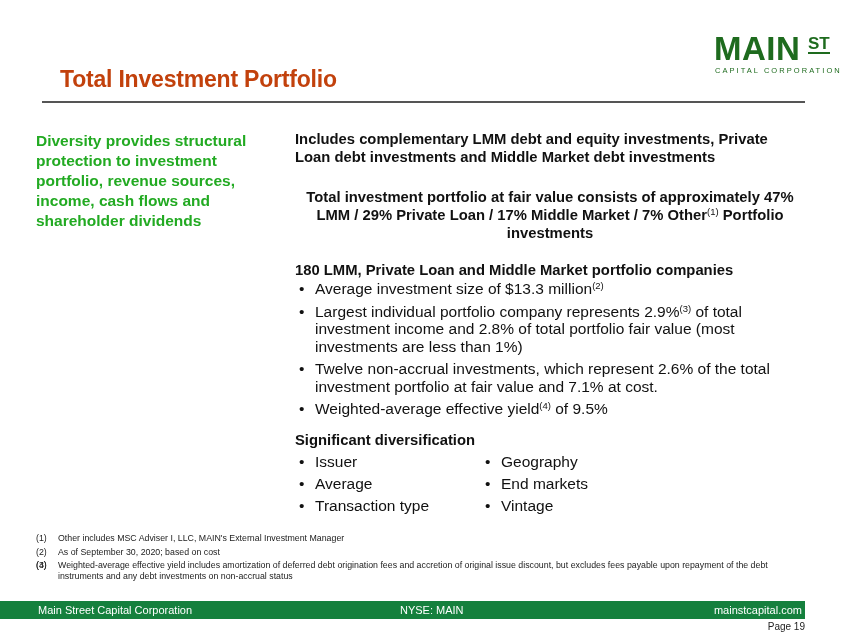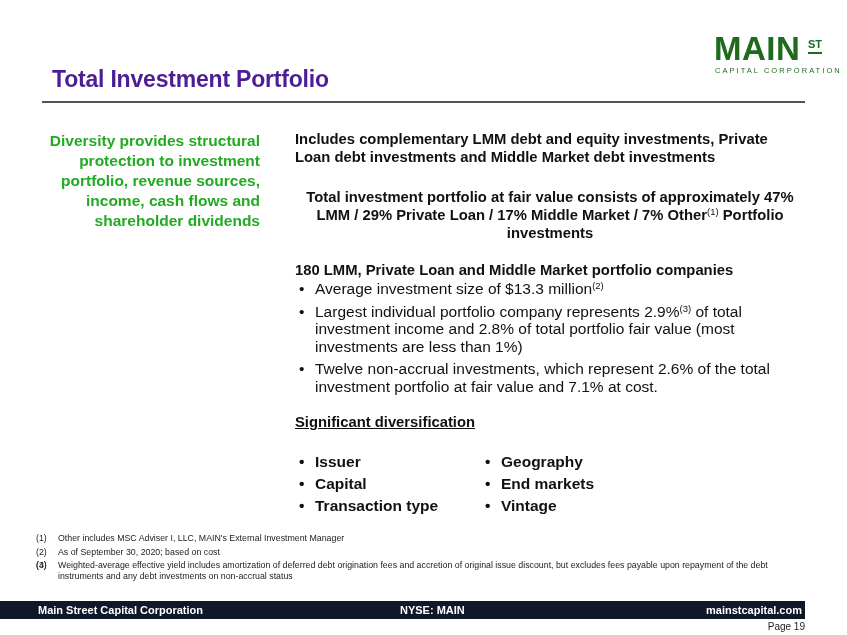--- a/index.html
+++ b/index.html
@@ -1,49 +1,49 @@
 <!DOCTYPE html>
 <html><head>
   <meta charset="utf-8">
   <style>
     * { margin: 0; padding: 0; box-sizing: border-box; }
     html, body { width: 847px; height: 635px; background: #ffffff; overflow: hidden; }
     body { position: relative; font-family: "Liberation Sans", sans-serif; color: #111111; }
 
     .logo { position: absolute; left: 678px; top: 34px; width: 130px; height: 44px; margin-left: 36px; }
     .logo-main { position: absolute; left: 0; top: 0; font-family: "Liberation Sans", sans-serif; font-weight: bold; font-size: 33px; line-height: 30px; color: #1e6b1e; letter-spacing: 0.5px; }
-    .logo-st { position: absolute; left: 94px; top: 2px; font-weight: bold; font-size: 11px; line-height: 16px; color: #1e6b1e; border-bottom: 2px solid #1e6b1e; padding-bottom: 0px; }
+    .logo-st { position: absolute; left: 94px; top: 2px; font-weight: bold; font-size: 17px; line-height: 16px; color: #1e6b1e; border-bottom: 2px solid #1e6b1e; padding-bottom: 0px; }
     .logo-sub { position: absolute; left: 1px; top: 32px; font-size: 7.5px; letter-spacing: 2.05px; color: #1e6b1e; white-space: nowrap; }
 
-    .page-title { position: absolute; left: 52px; top: 66px; font-size: 23px; font-weight: bold; color: #4c1d95; letter-spacing: -0.2px; }
+    .page-title { position: absolute; left: 60px; top: 66px; font-size: 23px; font-weight: bold; color: #c2410c; letter-spacing: -0.2px; }
     .title-rule { position: absolute; left: 42px; top: 101px; width: 763px; height: 2px; background: #555; }
 
-    .sidebar-text { position: absolute; left: 20px; top: 131px; width: 240px; font-size: 15.5px; font-weight: bold; line-height: 20px; color: #22aa22; text-align: right; }
+    .sidebar-text { position: absolute; left: 36px; top: 131px; width: 240px; font-size: 15.5px; font-weight: bold; line-height: 20px; color: #22aa22; }
 
     .main { position: absolute; left: 295px; top: 130px; width: 510px; }
     .para { font-size: 14.8px; font-weight: bold; line-height: 18px; color: #111; }
     .para sup, .bullet sup { font-size: 9.5px; font-weight: normal; vertical-align: top; position: relative; top: -3px; }
     .p1 { position: absolute; top: 0; }
     .p2 { position: absolute; top: 58px; text-align: center; }
     .p3 { position: absolute; top: 131px; }
     .bullets { position: absolute; top: 150px; left: 0; width: 500px; list-style: none; }
     .bullet { position: relative; padding-left: 20px; font-size: 15.5px; line-height: 17.5px; margin-bottom: 5px; color: #111; }
     .bullet::before { content: "\2022"; position: absolute; left: 4px; top: 0; }
-    .p4 { position: absolute; top: 283px; text-decoration: underline; }
+    .p4 { position: absolute; top: 301px; }
     .div-cols { position: absolute; top: 323px; left: 0; width: 400px; }
-    .div-col { position: absolute; top: 0; list-style: none; font-weight: bold; }
+    .div-col { position: absolute; top: 0; list-style: none; }
     .div-col.c1 { left: 0; }
     .div-col.c2 { left: 186px; }
     .div-col .bullet { margin-bottom: 4.5px; }
 
     .footnotes { position: absolute; left: 36px; top: 533px; width: 770px; }
     .fn { position: relative; padding-left: 22px; font-size: 8.8px; line-height: 11px; color: #222; margin-bottom: 2.5px; }
     .fn .num { position: absolute; left: 0; top: 0; }
 
-    .footer-bar { position: absolute; left: 0; top: 601px; width: 805px; height: 18px; background: #0f172a; color: #ffffff; font-size: 11px; font-weight: bold; }
+    .footer-bar { position: absolute; left: 0; top: 601px; width: 805px; height: 18px; background: #15803d; color: #ffffff; font-size: 11px; font-weight: normal; }
     .footer-left { position: absolute; left: 38px; top: 3px; }
     .footer-center { position: absolute; left: 400px; top: 3px; }
     .footer-right { position: absolute; right: 3px; top: 3px; text-align: center; }
     .page-num { position: absolute; right: 42px; top: 621px; font-size: 10px; color: #222; margin-left: 7px; }
   </style>
 </head>
 <body>
 
 <div class="logo">
   <span class="logo-main">MAIN</span>
@@ -57,26 +57,27 @@
 <div class="sidebar-text">Diversity provides structural protection to investment portfolio, revenue sources, income, cash flows and shareholder dividends</div>
 
 <div class="main">
   <p class="para p1">Includes complementary LMM debt and equity investments, Private Loan debt investments and Middle Market debt investments</p>
   <p class="para p2"><span>Total investment portfolio at fair value consists of approximately 47% LMM / 29% Private Loan / 17% Middle Market / 7% Other</span><sup>(1)</sup><span> Portfolio investments</span></p>
   <p class="para p3">180 LMM, Private Loan and Middle Market portfolio companies</p>
   <ul class="bullets">
     <li class="bullet"><span>Average investment size of $13.3 million</span><sup>(2)</sup><span></span></li>
     <li class="bullet"><span>Largest individual portfolio company represents 2.9%</span><sup>(3)</sup><span> of total investment income and 2.8% of total portfolio fair value (most investments are less than 1%)</span></li>
     <li class="bullet"><span>Twelve non-accrual investments, which represent 2.6% of the total investment portfolio at fair value and 7.1% at cost.</span></li>
+    <li class="bullet"><span>Weighted-average effective yield</span><sup>(4)</sup><span> of 9.5%</span></li>
   </ul>
   <p class="para p4">Significant diversification</p>
   <div class="div-cols">
     <ul class="div-col c1">
       <li class="bullet">Issuer</li>
-      <li class="bullet">Capital</li>
+      <li class="bullet">Average</li>
       <li class="bullet">Transaction type</li>
     </ul>
     <ul class="div-col c2">
       <li class="bullet">Geography</li>
       <li class="bullet">End markets</li>
       <li class="bullet">Vintage</li>
     </ul>
   </div>
 </div>
 

